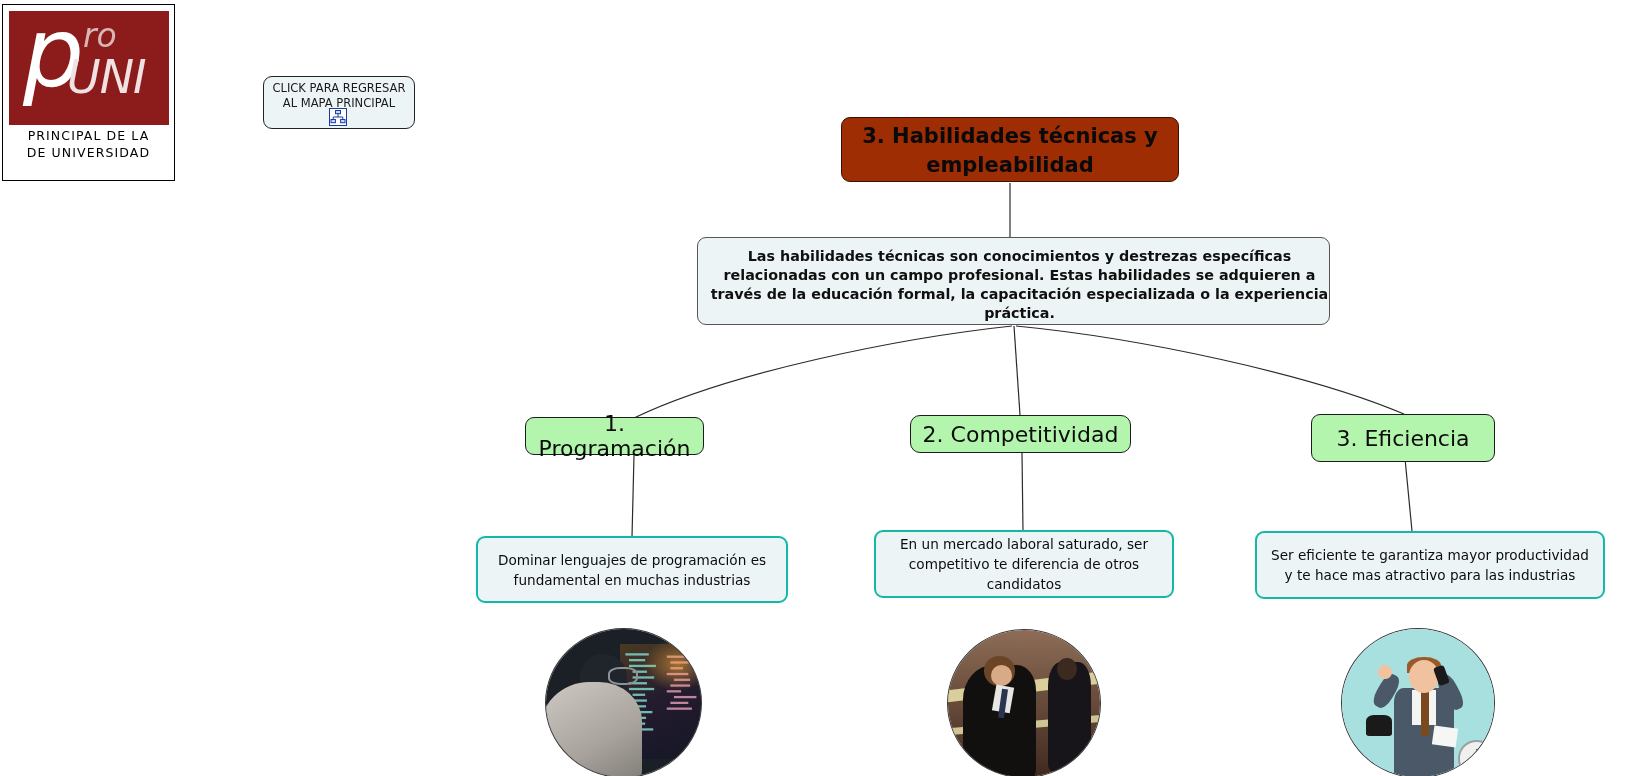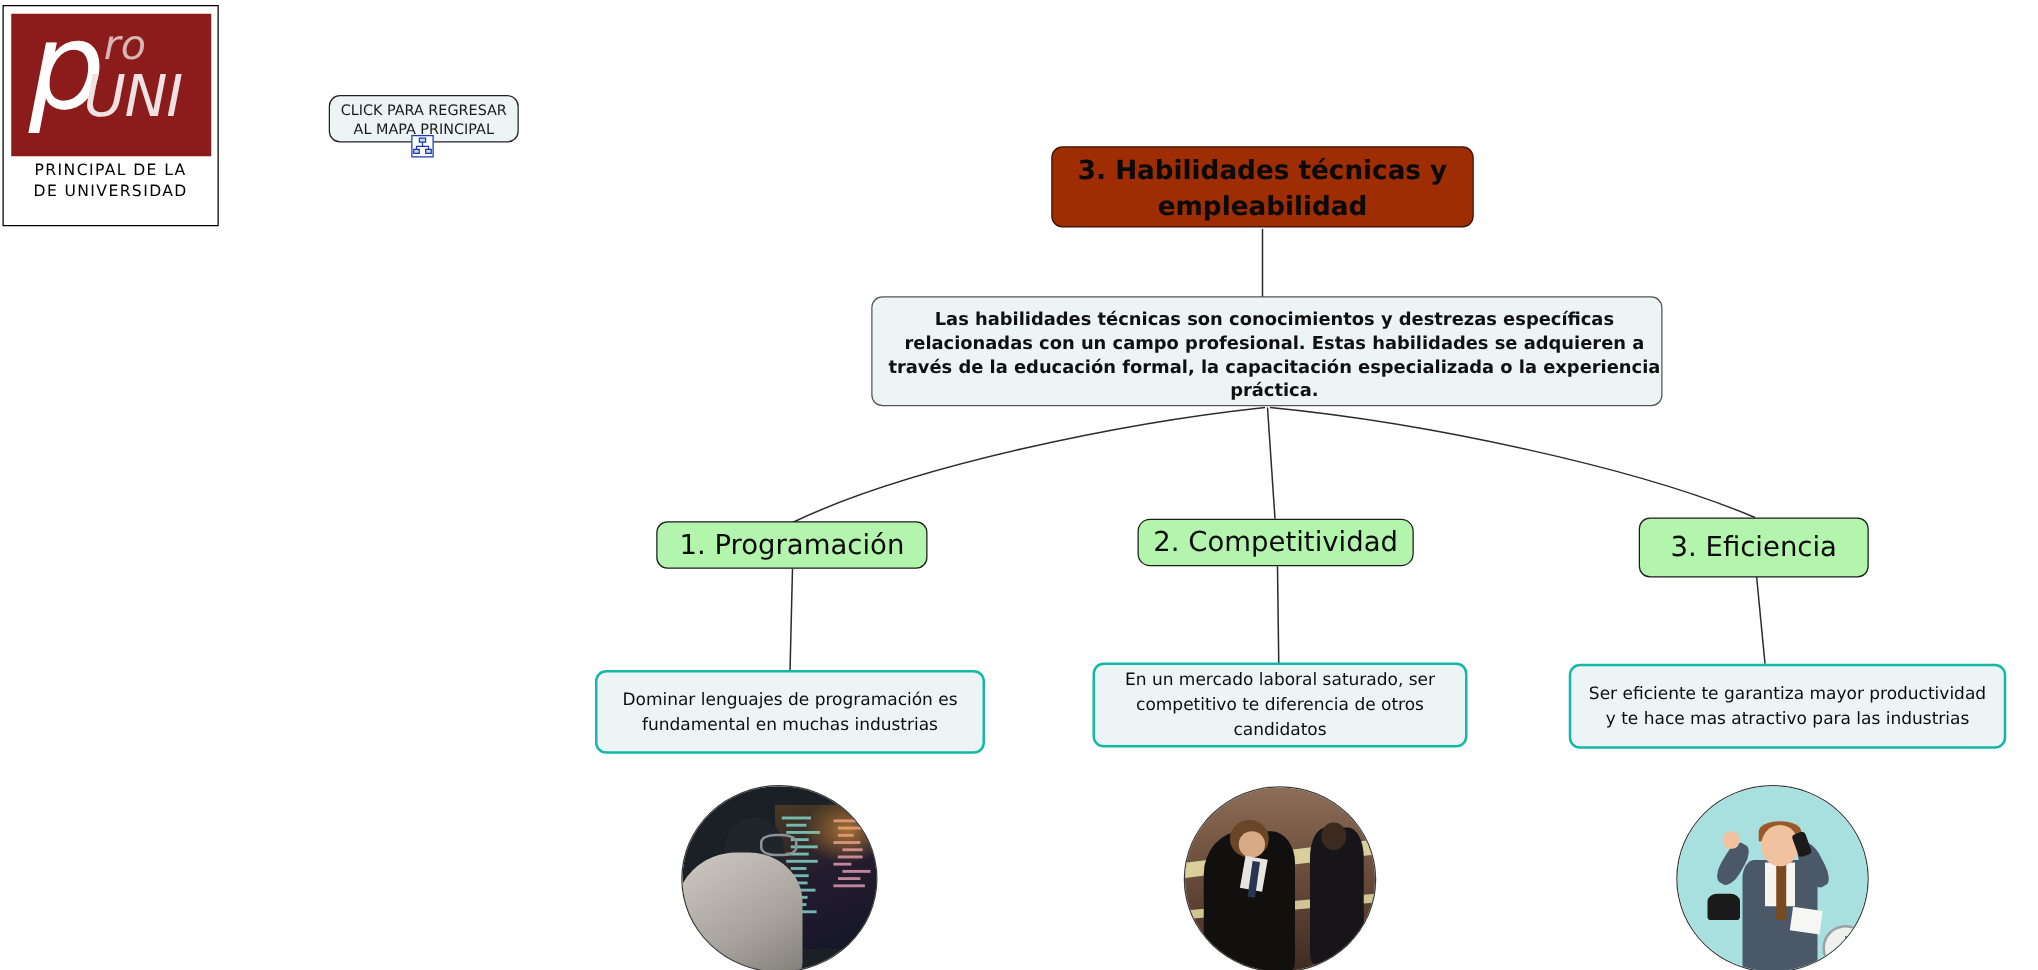--- a/index.html
+++ b/index.html
@@ -93,21 +93,21 @@
     color: #000000;
     line-height: 17px;
   }
 
   
   .return-btn {
     position: absolute;
     left: 263px;
     top: 76px;
     width: 152px;
-    height: 38px;
+    height: 53px;
     background: #edf4f5;
     border: 1px solid #222222;
     border-radius: 9px;
     box-sizing: border-box;
     text-align: center;
     font-family: "DejaVu Sans", sans-serif;
     font-size: 11.5px;
     color: #1a1a1a;
     line-height: 15px;
     padding-top: 4px;
@@ -168,21 +168,21 @@
     background: #b4f5ad;
     border: 1px solid #1c1c1c;
     border-radius: 9px;
     font-family: "DejaVu Sans", sans-serif;
     font-size: 22px;
     color: #0c0c0c;
     display: flex;
     align-items: center;
     justify-content: center;
   }
-  .green-1 { left: 525px; top: 417px; width: 217px; height: 38px; }
+  .green-1 { left: 525px; top: 417px; width: 179px; height: 38px; }
   .green-2 { left: 910px; top: 415px; width: 221px; height: 38px; border-radius: 10px; }
   .green-3 { left: 1311px; top: 414px; width: 184px; height: 48px; }
 
   .node-leaf {
     background: #edf4f5;
     border: 2px solid #14b8a6;
     border-radius: 9px;
     font-family: "DejaVu Sans", sans-serif;
     font-size: 13.6px;
     color: #0c0c0c;

